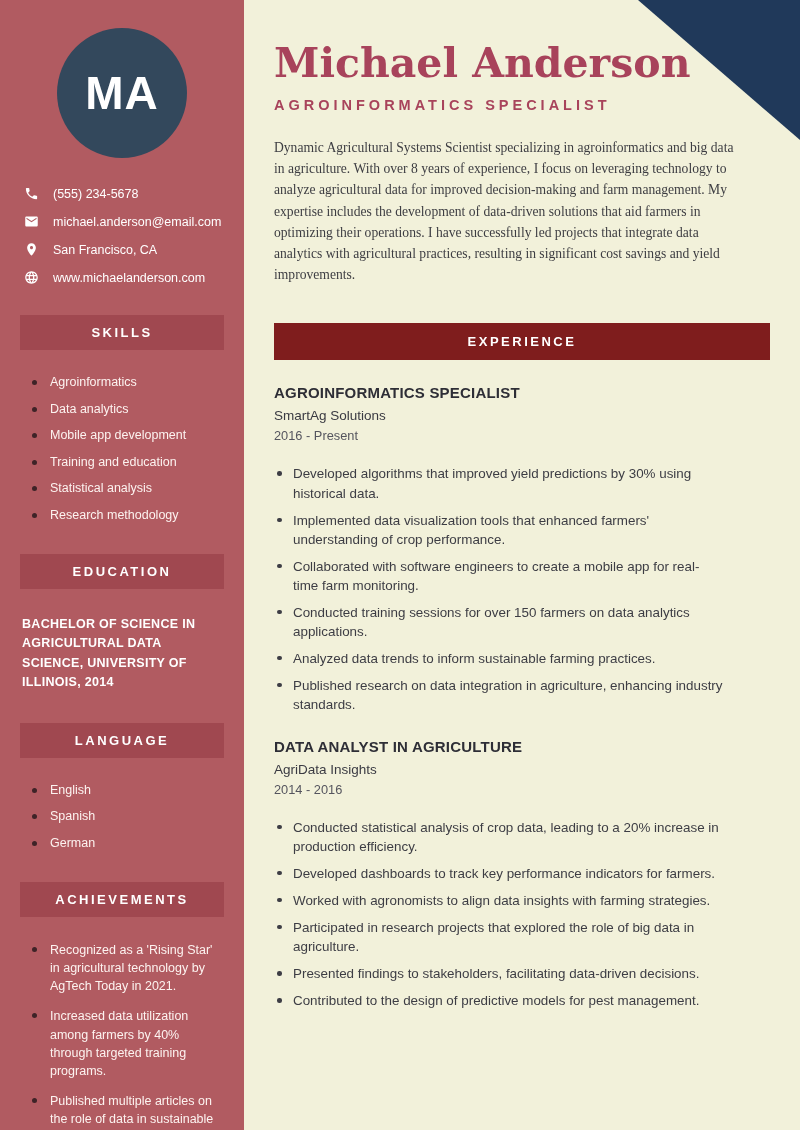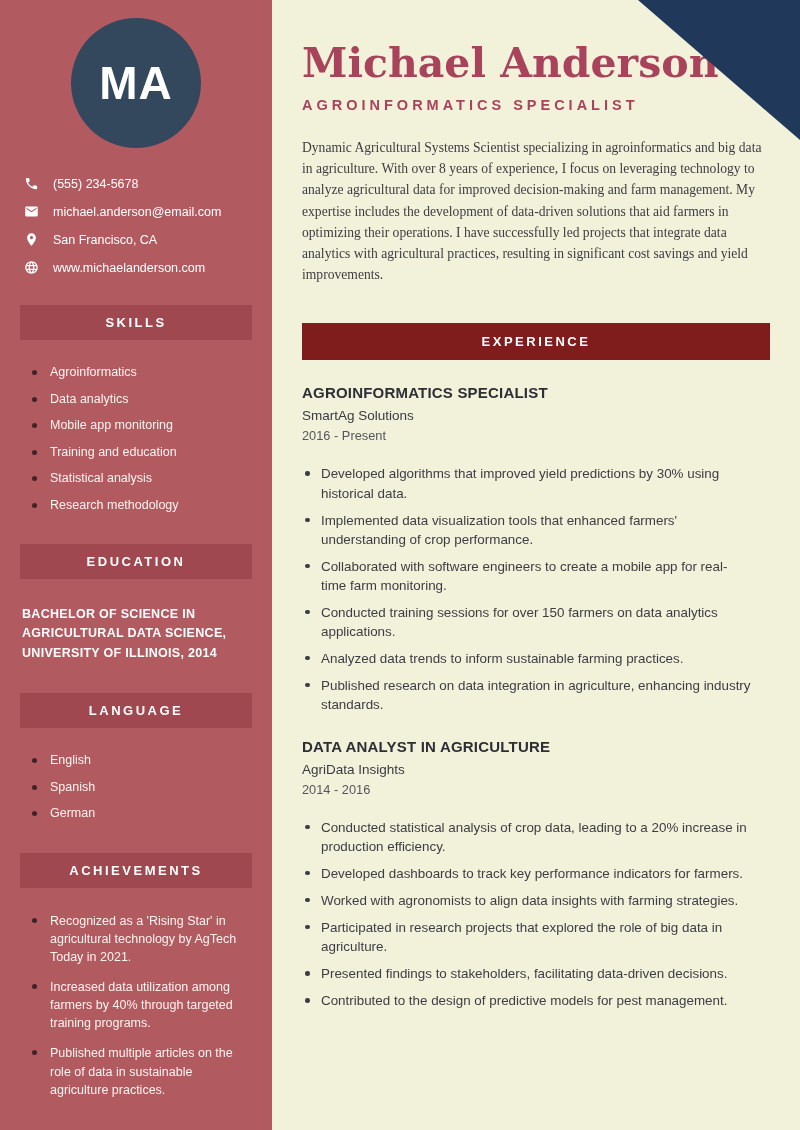--- a/index.html
+++ b/index.html
@@ -11,24 +11,24 @@
   .page {
     position: relative;
     width: 800px; height: 1130px;
     display: flex;
     overflow: hidden;
     background: #f2f1da;
   }
 
   
   .sidebar {
-    width: 272px; flex-shrink: 0;
+    width: 244px; flex-shrink: 0;
     background: #b15b61;
     color: #fdf3f0;
-    padding: 18px 20px 0 20px;
+    padding: 28px 20px 0 20px;
   }
   .avatar {
     width: 130px; height: 130px; border-radius: 50%;
     background: #33485c; color: #ffffff;
     display: flex; align-items: center; justify-content: center;
     font-size: 46px; font-weight: 700; letter-spacing: 1px;
     margin: 0 auto;
   }
   .contact-list { list-style: none; margin-top: 28px; padding-left: 4px; }
   .contact-item {
@@ -146,21 +146,21 @@
             </svg>
         </span>
         <span>www.michaelanderson.com</span>
       </li>
     </ul>
 
     <div class="side-band">SKILLS</div>
     <ul class="side-list">
       <li>Agroinformatics</li>
       <li>Data analytics</li>
-      <li>Mobile app monitoring</li>
+      <li>Mobile app development</li>
       <li>Training and education</li>
       <li>Statistical analysis</li>
       <li>Research methodology</li>
     </ul>
 
     <div class="side-band">EDUCATION</div>
     <div class="edu-text">BACHELOR OF SCIENCE IN AGRICULTURAL DATA SCIENCE, UNIVERSITY OF ILLINOIS, 2014</div>
 
     <div class="side-band">LANGUAGE</div>
     <ul class="side-list">

